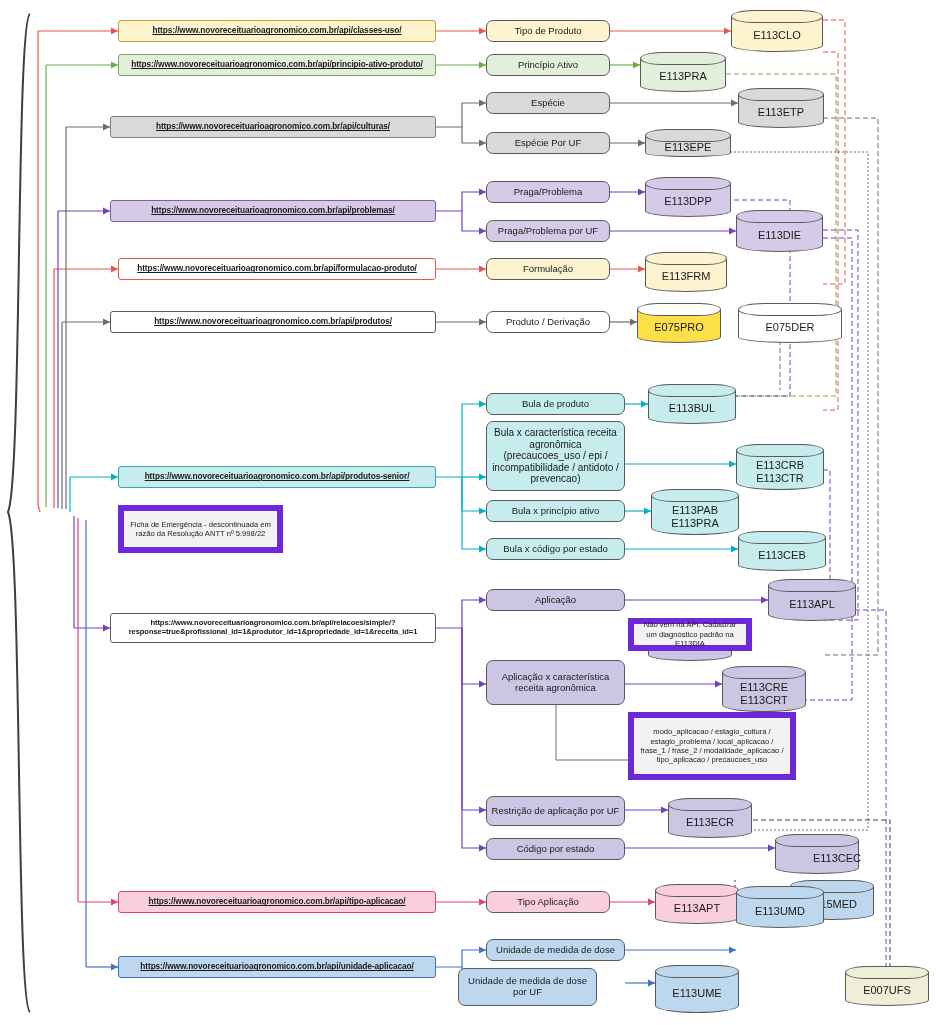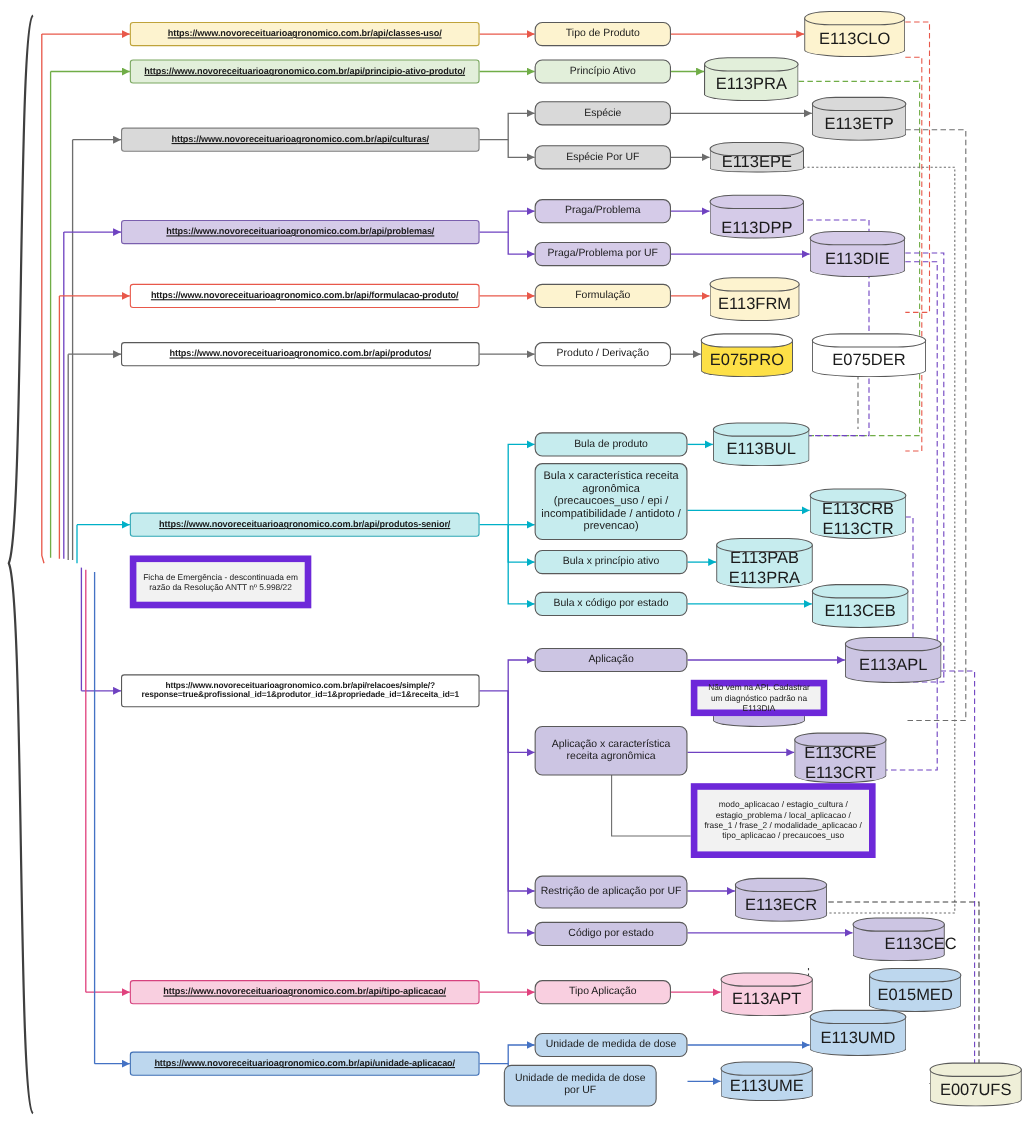--- a/index.html
+++ b/index.html
@@ -68,21 +68,21 @@
     width: 100%;
     bottom: 0;
     border: 1px solid #595959;
     border-top: none;
     border-radius: 0 0 50% 50% / 0 0 18% 18%;
     box-sizing: border-box;
     display: flex;
     align-items: center;
     justify-content: center;
     text-align: center;
-    font-size: 15px;
+    font-size: 11px;
     line-height: 1.15;
     color: #1a1a1a;
     padding-top: 4px;
   }
   .note {
     position: absolute;
     box-sizing: border-box;
     border: 6px solid #6d28d9;
     background: #f2f2f2;
     font-size: 7.6px;
@@ -328,21 +328,21 @@
   </div>
 
   <div class="ent" style="left:645px;top:129px;width:86px;height:28px;">
     <div class="cyl-body" style="background:#d9d9d9;">
       <span>E113EPE</span>
     </div>
     <div class="cyl-top" style="background:#d9d9d9;"></div>
   </div>
 
   <div class="ent" style="left:645px;top:177px;width:86px;height:40px;">
-    <div class="cyl-body" style="background:#d5cbe8;align-items:flex-end;">
+    <div class="cyl-body" style="background:#d5cbe8;">
       <span>E113DPP</span>
     </div>
     <div class="cyl-top" style="background:#d5cbe8;"></div>
   </div>
 
   <div class="ent" style="left:736px;top:210px;width:87px;height:42px;">
     <div class="cyl-body" style="background:#d5cbe8;">
       <span>E113DIE</span>
     </div>
     <div class="cyl-top" style="background:#d5cbe8;"></div>
@@ -442,28 +442,28 @@
     <div class="cyl-top" style="background:#f9cfe0;"></div>
   </div>
 
   <div class="ent" style="left:790px;top:880px;width:84px;height:40px;">
     <div class="cyl-body" style="background:#bdd7ee;">
       <span>E015MED</span>
     </div>
     <div class="cyl-top" style="background:#bdd7ee;"></div>
   </div>
 
-  <div class="ent" style="left:736px;top:918px;width:88px;height:42px;">
+  <div class="ent" style="left:736px;top:886px;width:88px;height:42px;">
     <div class="cyl-body" style="background:#bdd7ee;">
       <span>E113UMD</span>
     </div>
     <div class="cyl-top" style="background:#bdd7ee;"></div>
   </div>
 
-  <div class="ent" style="left:655px;top:965px;width:84px;height:36px;">
+  <div class="ent" style="left:655px;top:965px;width:84px;height:48px;">
     <div class="cyl-body" style="background:#bdd7ee;">
       <span>E113UME</span>
     </div>
     <div class="cyl-top" style="background:#bdd7ee;"></div>
   </div>
 
   <div class="ent" style="left:845px;top:966px;width:84px;height:40px;">
     <div class="cyl-body" style="background:#efefd8;">
       <span>E007UFS</span>
     </div>

